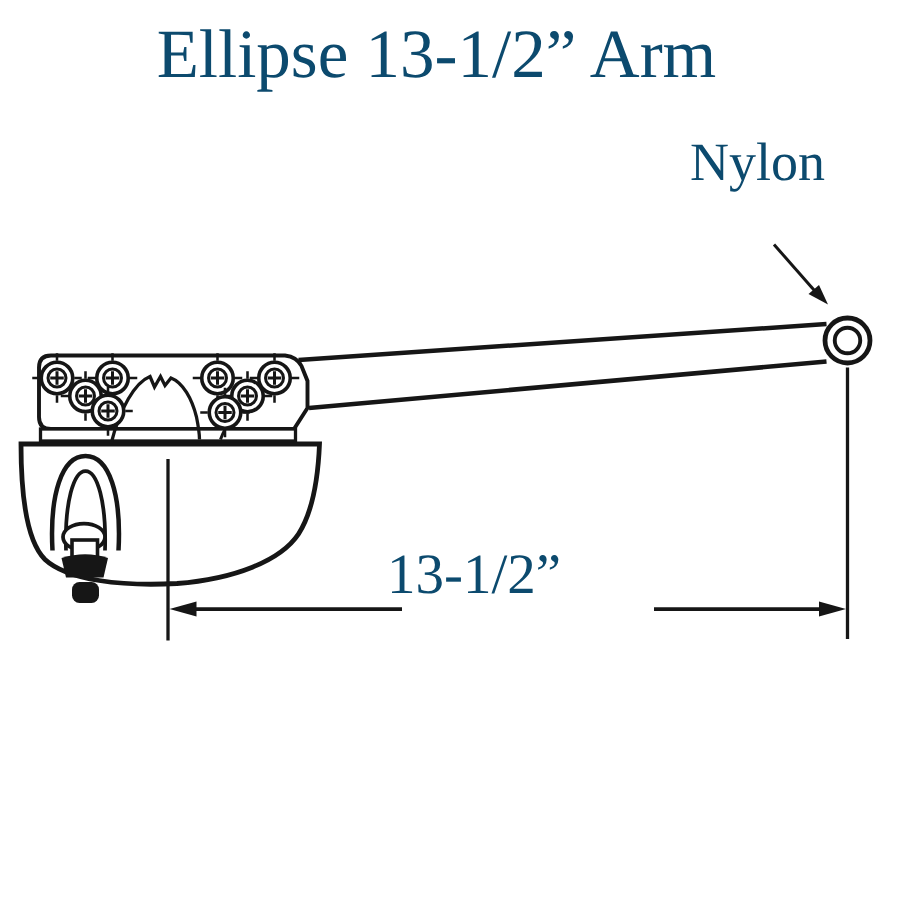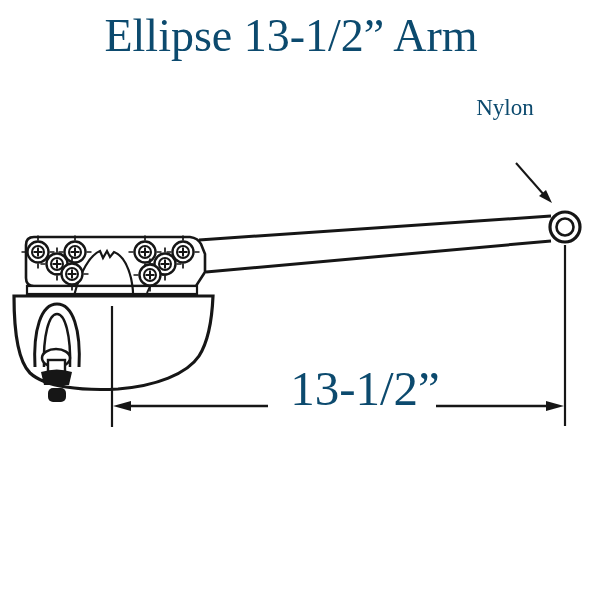--- a/index.html
+++ b/index.html
@@ -16,29 +16,28 @@
     left:-9px;top:13px;width:600px;
     text-align:center;
     font-size:46px;
     line-height:1;
     white-space:nowrap;
   }
   .callout{
     position:absolute;
     left:430px;top:91px;width:150px;
     text-align:center;
-    font-size:23px;
+    font-size:36px;
     line-height:34px;
   }
   .callout span{display:block;}
   .dimension-label{
     position:absolute;
-    left:280px;top:364px;width:170px;
-    text-align:center;
-    font-size:49px;
+    left:258px;top:364px;width:170px;
+    font-size:38px;
     line-height:1;
     white-space:nowrap;
   }
   svg{position:absolute;left:0;top:0;}
   .ink{stroke:#161616;}
 </style>
 </head>
 <body>
 
 <div class="page">

